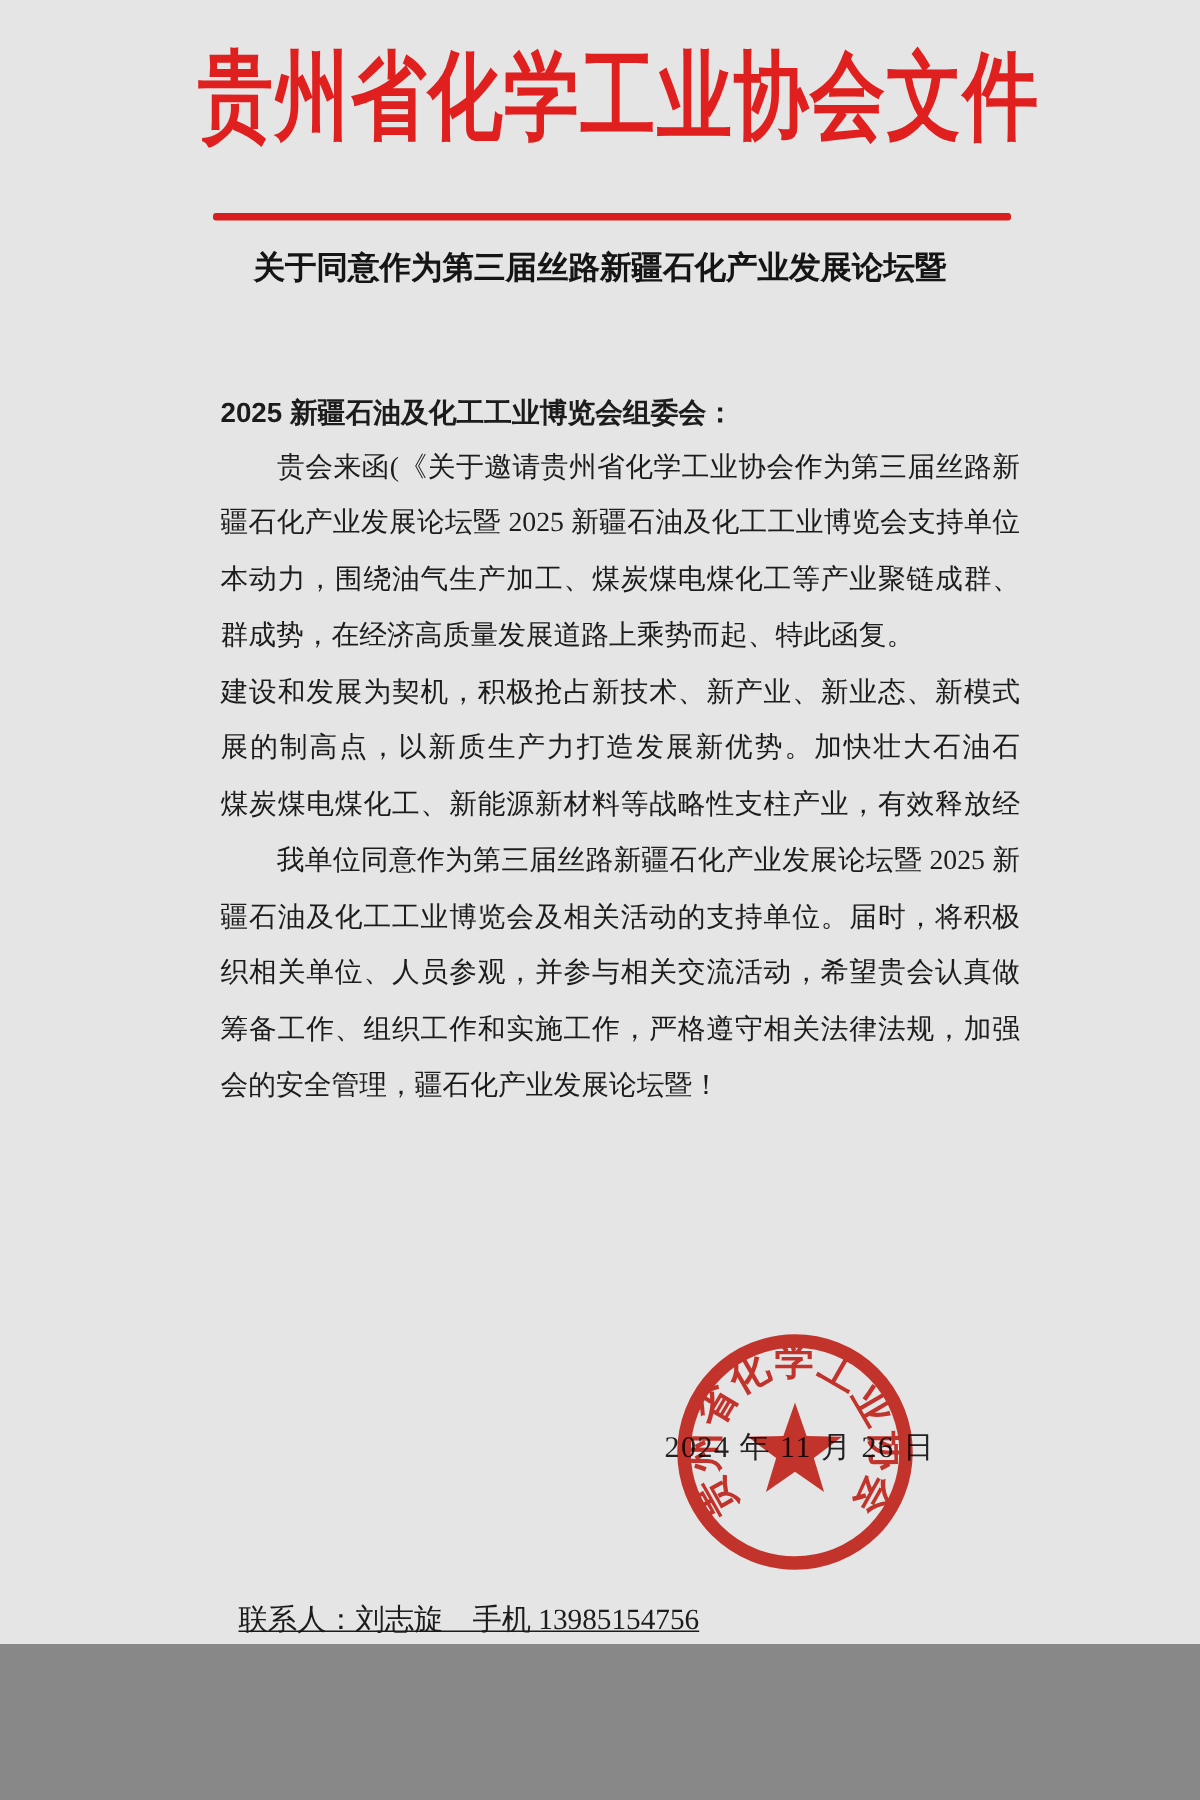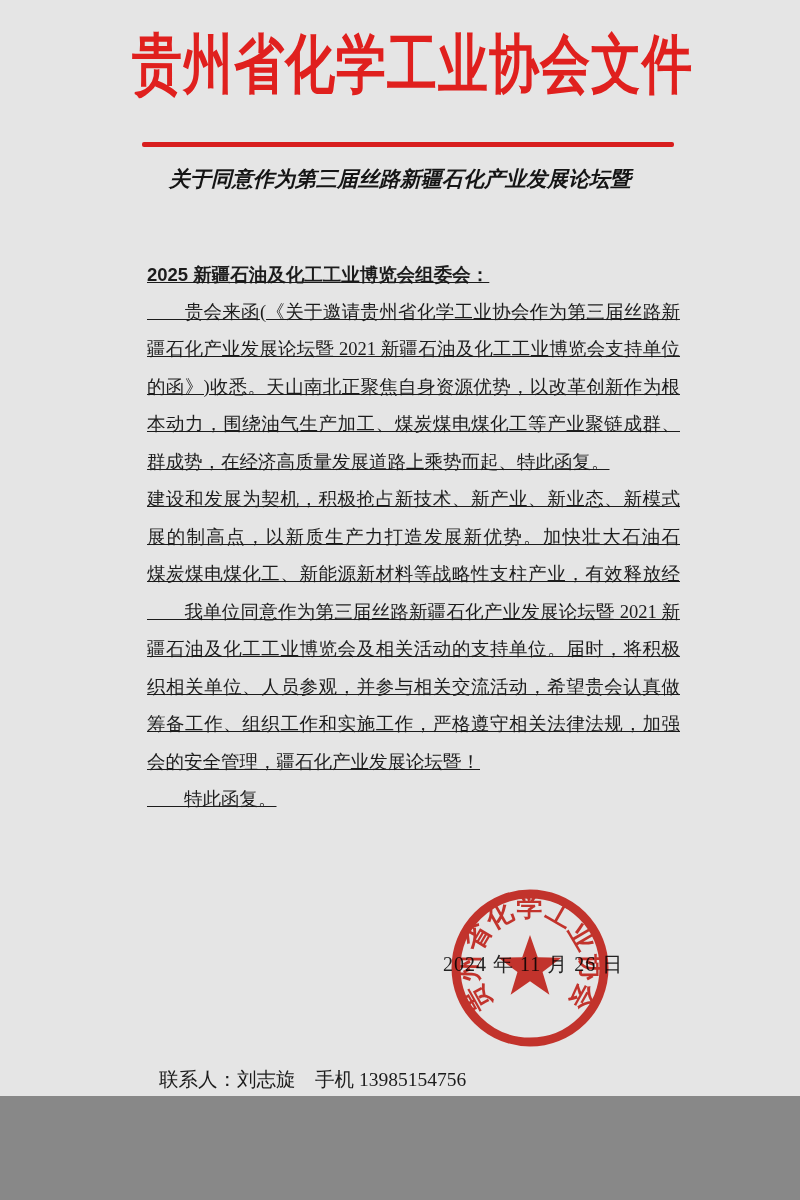--- a/index.html
+++ b/index.html
@@ -42,30 +42,29 @@
     position: absolute;
     top: 158px;
     left: 110px;
     width: 580px;
     text-align: center;
     font-family: "Liberation Sans", sans-serif;
     font-weight: bold;
     font-size: 21px;
     color: #151515;
   }
-  .doc-title div { line-height: 41px; white-space: nowrap; font-style: italic; }
+  .doc-title div { line-height: 41px; white-space: nowrap; }
   .doc-body {
     position: absolute;
     top: 256px;
     left: 147px;
     width: 533px;
     font-size: 18.5px;
     color: #1c1c1c;
     font-family: "Liberation Serif", serif;
-    text-decoration: underline;
   }
   .line {
     height: 37.5px;
     line-height: 37.5px;
     white-space: nowrap;
   }
   .line.full {
     text-align: justify;
     text-align-last: justify;
     white-space: normal;
@@ -102,51 +101,50 @@
     font-size: 26px;
     letter-spacing: 1px;
   }
   .contact-line {
     position: absolute;
     top: 1066px;
     left: 159px;
     font-size: 19.5px;
     color: #1c1c1c;
     white-space: nowrap;
+    text-decoration: underline;
   }
 </style>
 </head>
 <body>
 
 <div class="page">
 
   <div class="org-header">贵州省化学工业协会文件</div>
 
   <div class="red-rule"></div>
 
   <div class="doc-title">
     <div>关于同意作为第三届丝路新疆石化产业发展论坛暨</div>
   </div>
 
   <div class="doc-body">
     <div class="line salutation">2025 新疆石油及化工工业博览会组委会：</div>
     <div class="line full">　　贵会来函(《关于邀请贵州省化学工业协会作为第三届丝路新</div>
-    <div class="line full">疆石化产业发展论坛暨 2021 新疆石油及化工工业博览会支持单位</div>
-    <div class="line full">的函》)收悉。天山南北正聚焦自身资源优势，以改革创新作为根</div>
+    <div class="line full">疆石化产业发展论坛暨 2025 新疆石油及化工工业博览会支持单位</div>
     <div class="line full">本动力，围绕油气生产加工、煤炭煤电煤化工等产业聚链成群、集</div>
     <div class="line">群成势，在经济高质量发展道路上乘势而起、特此函复。</div>
     <div class="line full">建设和发展为契机，积极抢占新技术、新产业、新业态、新模式发</div>
     <div class="line full">展的制高点，以新质生产力打造发展新优势。加快壮大石油石化、</div>
     <div class="line full">煤炭煤电煤化工、新能源新材料等战略性支柱产业，有效释放经济</div>
-    <div class="line full">　　我单位同意作为第三届丝路新疆石化产业发展论坛暨 2021 新</div>
+    <div class="line full">　　我单位同意作为第三届丝路新疆石化产业发展论坛暨 2025 新</div>
     <div class="line full">疆石油及化工工业博览会及相关活动的支持单位。届时，将积极组</div>
     <div class="line full">织相关单位、人员参观，并参与相关交流活动，希望贵会认真做好</div>
     <div class="line full">筹备工作、组织工作和实施工作，严格遵守相关法律法规，加强展</div>
     <div class="line">会的安全管理，疆石化产业发展论坛暨！</div>
-    <div class="line">　　特此函复。</div>
   </div>
 
   <div class="doc-date">2024 年 11 月 26 日</div>
 
   <svg class="seal" viewBox="-85 -85 170 170" xmlns="http://www.w3.org/2000/svg">
     <circle cx="0" cy="0" r="74" fill="none" stroke="#d5281f" stroke-width="9"></circle>
     <polygon fill="#d5281f" points="0,-33 7.76,-10.68 31.39,-10.2 12.55,4.08 19.4,26.7 0,13.2 -19.4,26.7 -12.55,4.08 -31.39,-10.2 -7.76,-10.68"></polygon>
     <defs>
       <path id="sealTextArc" d="M -36.77 36.77 A 52 52 0 1 1 36.77 36.77" fill="none"></path>
     </defs>

